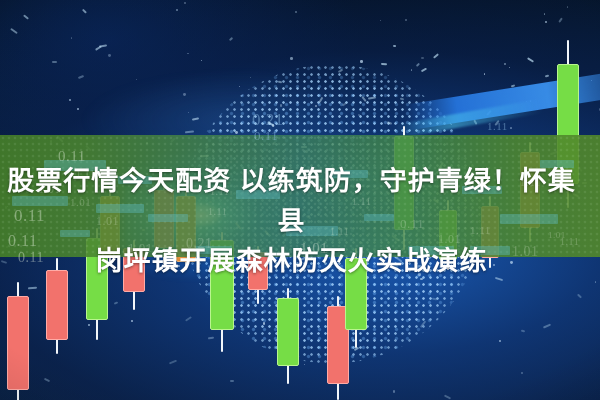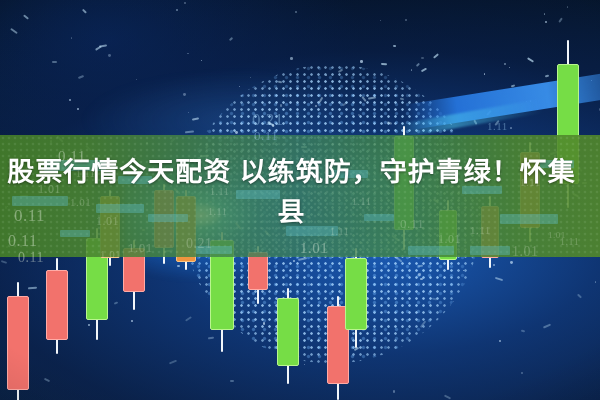--- a/index.html
+++ b/index.html
@@ -126,21 +126,21 @@
   .num.blue{color:rgba(168,214,250,.40);}
   .num.dim{color:rgba(230,245,225,.26);}
 
   
   .tbar{
     position:absolute;background:rgba(96,188,196,.40);border-radius:1px;
   }
 
   
   #headline{
-    position:absolute;left:0;top:152px;width:583px;
+    position:absolute;left:0;top:161px;width:583px;
     text-align:center;
     color:#ffffff;
     font-weight:bold;
     font-size:27px;
     line-height:40px;
     letter-spacing:1px;
     text-shadow:0 1px 3px rgba(0,0,0,.45);
     z-index:40;
   }
   #headline .l2{display:block;}
@@ -461,16 +461,17 @@
       <div class="num dim" style="left: 560px; top: 236px; font-size: 10px;">1.11</div>
       <div class="num dim" style="left: 548px; top: 230px; font-size: 9px;">1.01</div>
       <div class="num" style="left: 18px; top: 250px; font-size: 14px;">0.11</div>
       <div class="num dim" style="left: 100px; top: 248px; font-size: 11px;">1.01</div>
       <div class="num dim" style="left: 352px; top: 196px; font-size: 10px;">1.11</div>
       <div class="num dim" style="left: 330px; top: 226px; font-size: 10px;">1.11</div>
     </div>
 
   <div id="headline">
     <span>股票行情今天配资 以练筑防，守护青绿！怀集县</span>
+    <span class="l2">岗坪镇开展森林防灭火实战演练</span>
   </div>
 
   <div class="layer" id="vignette"></div>
 </div>
 
 </body></html>

